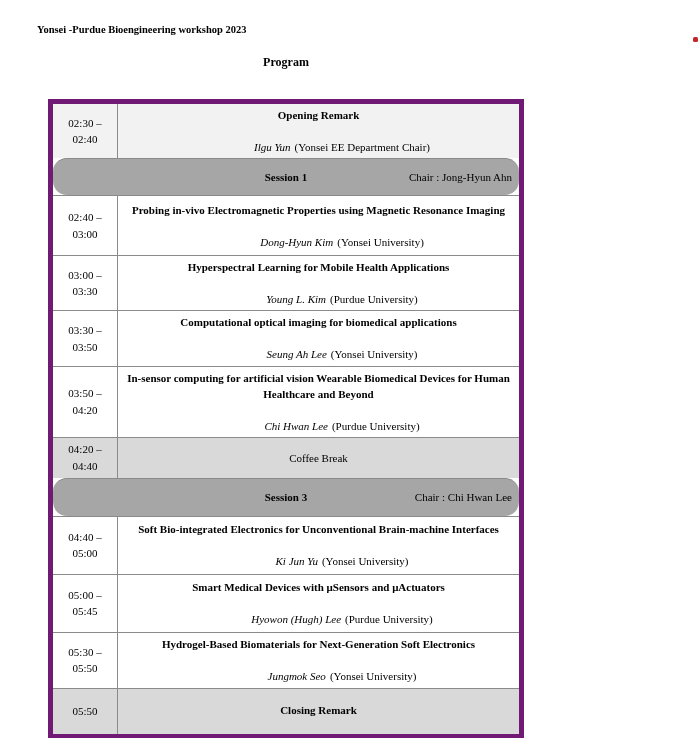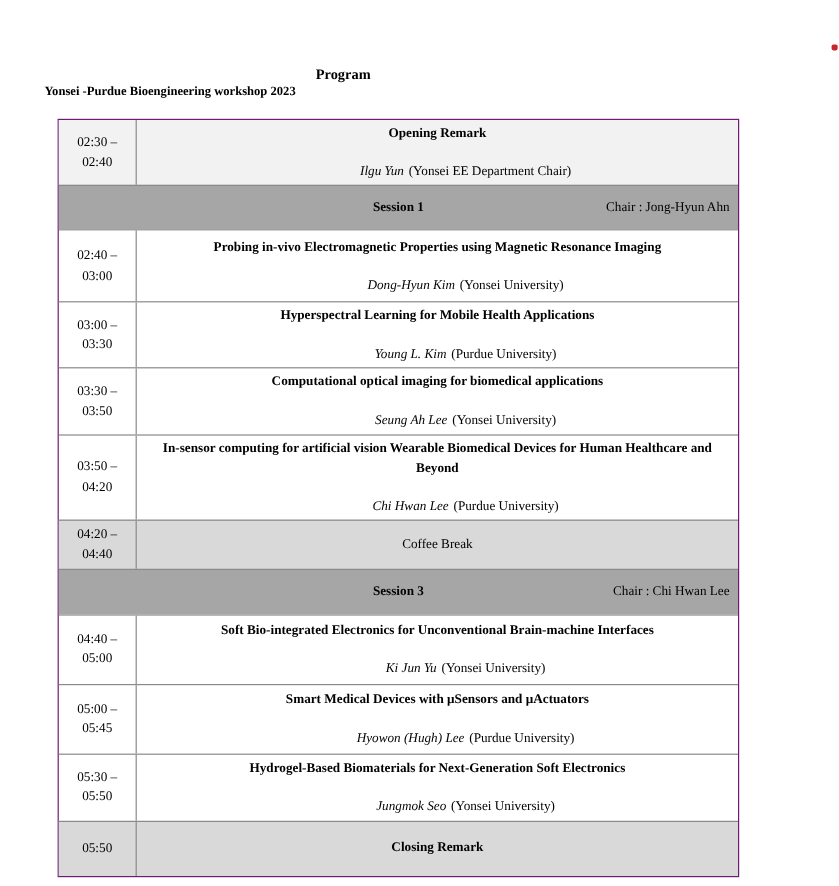--- a/index.html
+++ b/index.html
@@ -16,21 +16,20 @@
     background: #ffffff;
     overflow: hidden;
   }
   .doc-header {
     position: absolute;
     left: 37px;
     top: 24px;
     font-size: 10.5px;
     font-weight: bold;
     white-space: nowrap;
-    margin-top: 47px;
   }
   .red-marker {
     position: absolute;
     left: 693px;
     top: 37px;
     width: 5px;
     height: 5px;
     background: #c5262c;
     border-radius: 1.5px;
   }
@@ -41,22 +40,22 @@
     width: 476px;
     margin: 0;
     text-align: center;
     font-size: 12px;
     font-weight: bold;
   }
   .schedule-table {
     position: absolute;
     left: 48px;
     top: 99px;
-    width: 568px;
-    border: 1px solid #701a75;
+    width: 476px;
+    border: 5px solid #701a75;
     box-sizing: border-box;
     background: #ffffff;
   }
   .row {
     display: flex;
     box-sizing: border-box;
     border-top: 1px solid #8a8a8a;
   }
   .row:first-child { border-top: none; }
   .bg-light { background: #f2f2f2; }
@@ -100,20 +99,21 @@
   }
   .break-label {
     font-size: 11px;
   }
   .session {
     background: #a6a6a6;
     position: relative;
     align-items: center;
     justify-content: center;
     font-size: 11px;
+    border-radius: 14px;
   }
   .session-label {
     font-weight: bold;
   }
   .session-chair {
     position: absolute;
     right: 7px;
     top: 50%;
     transform: translateY(-50%);
   }

